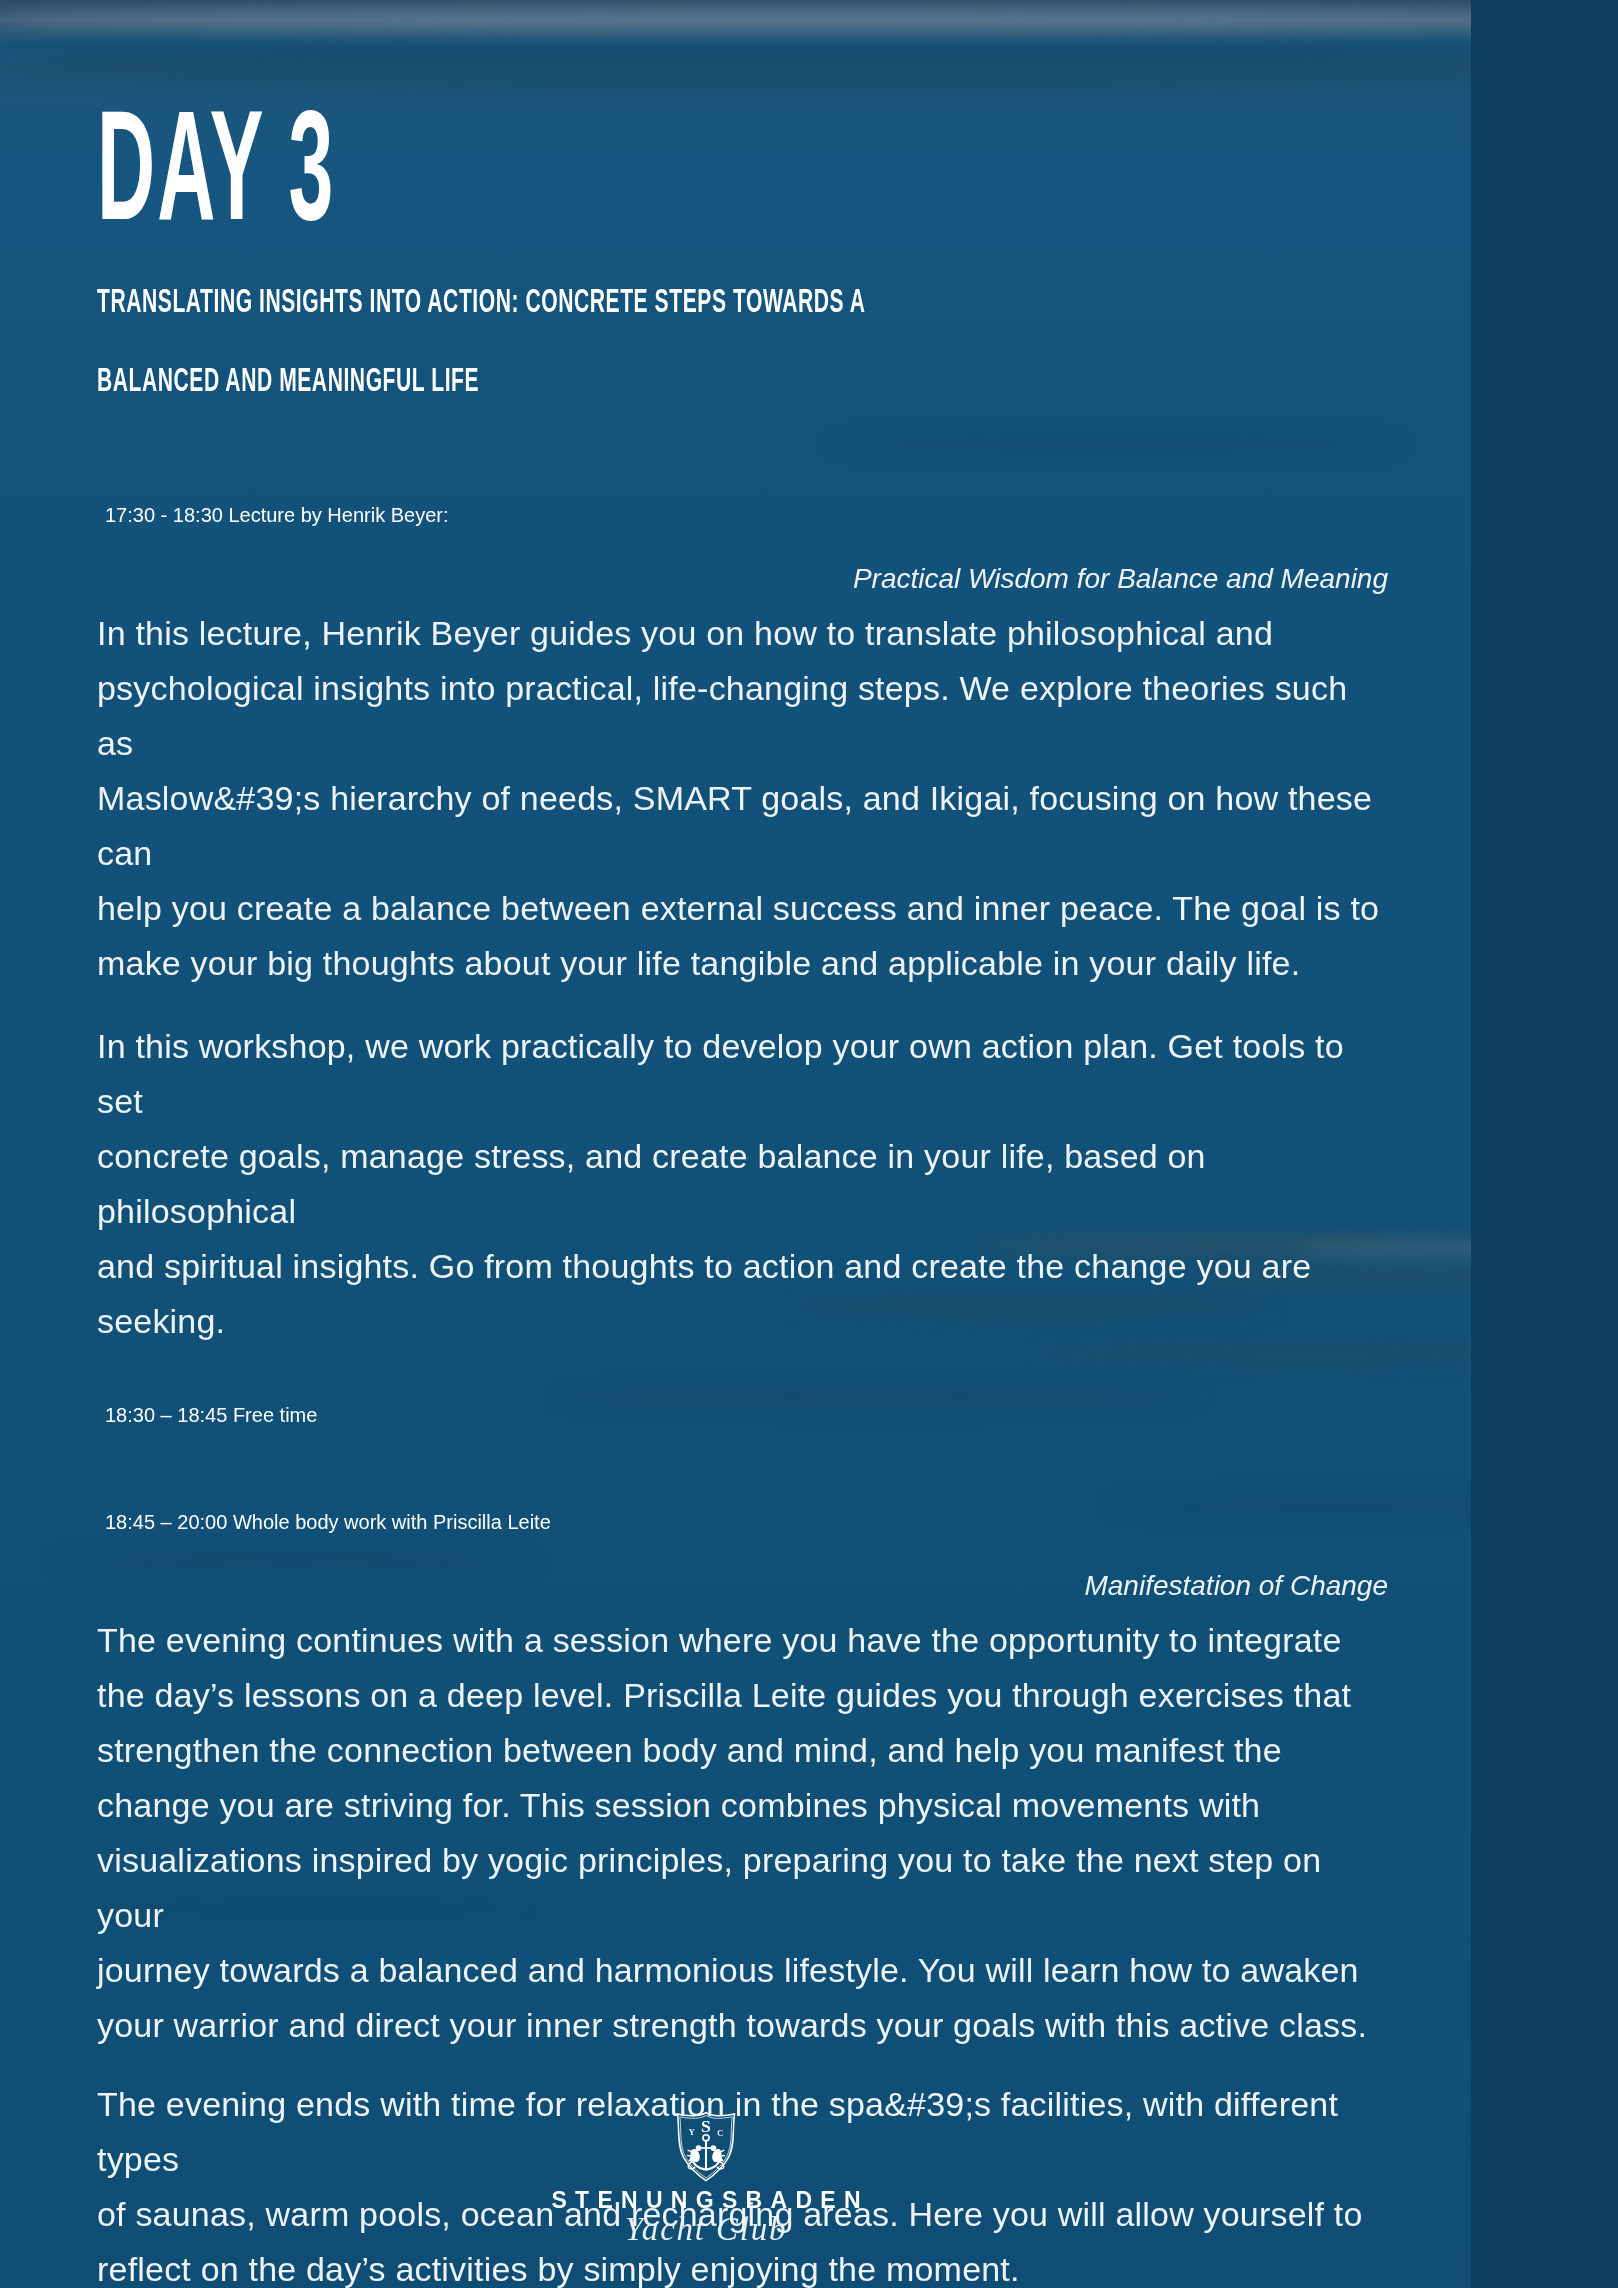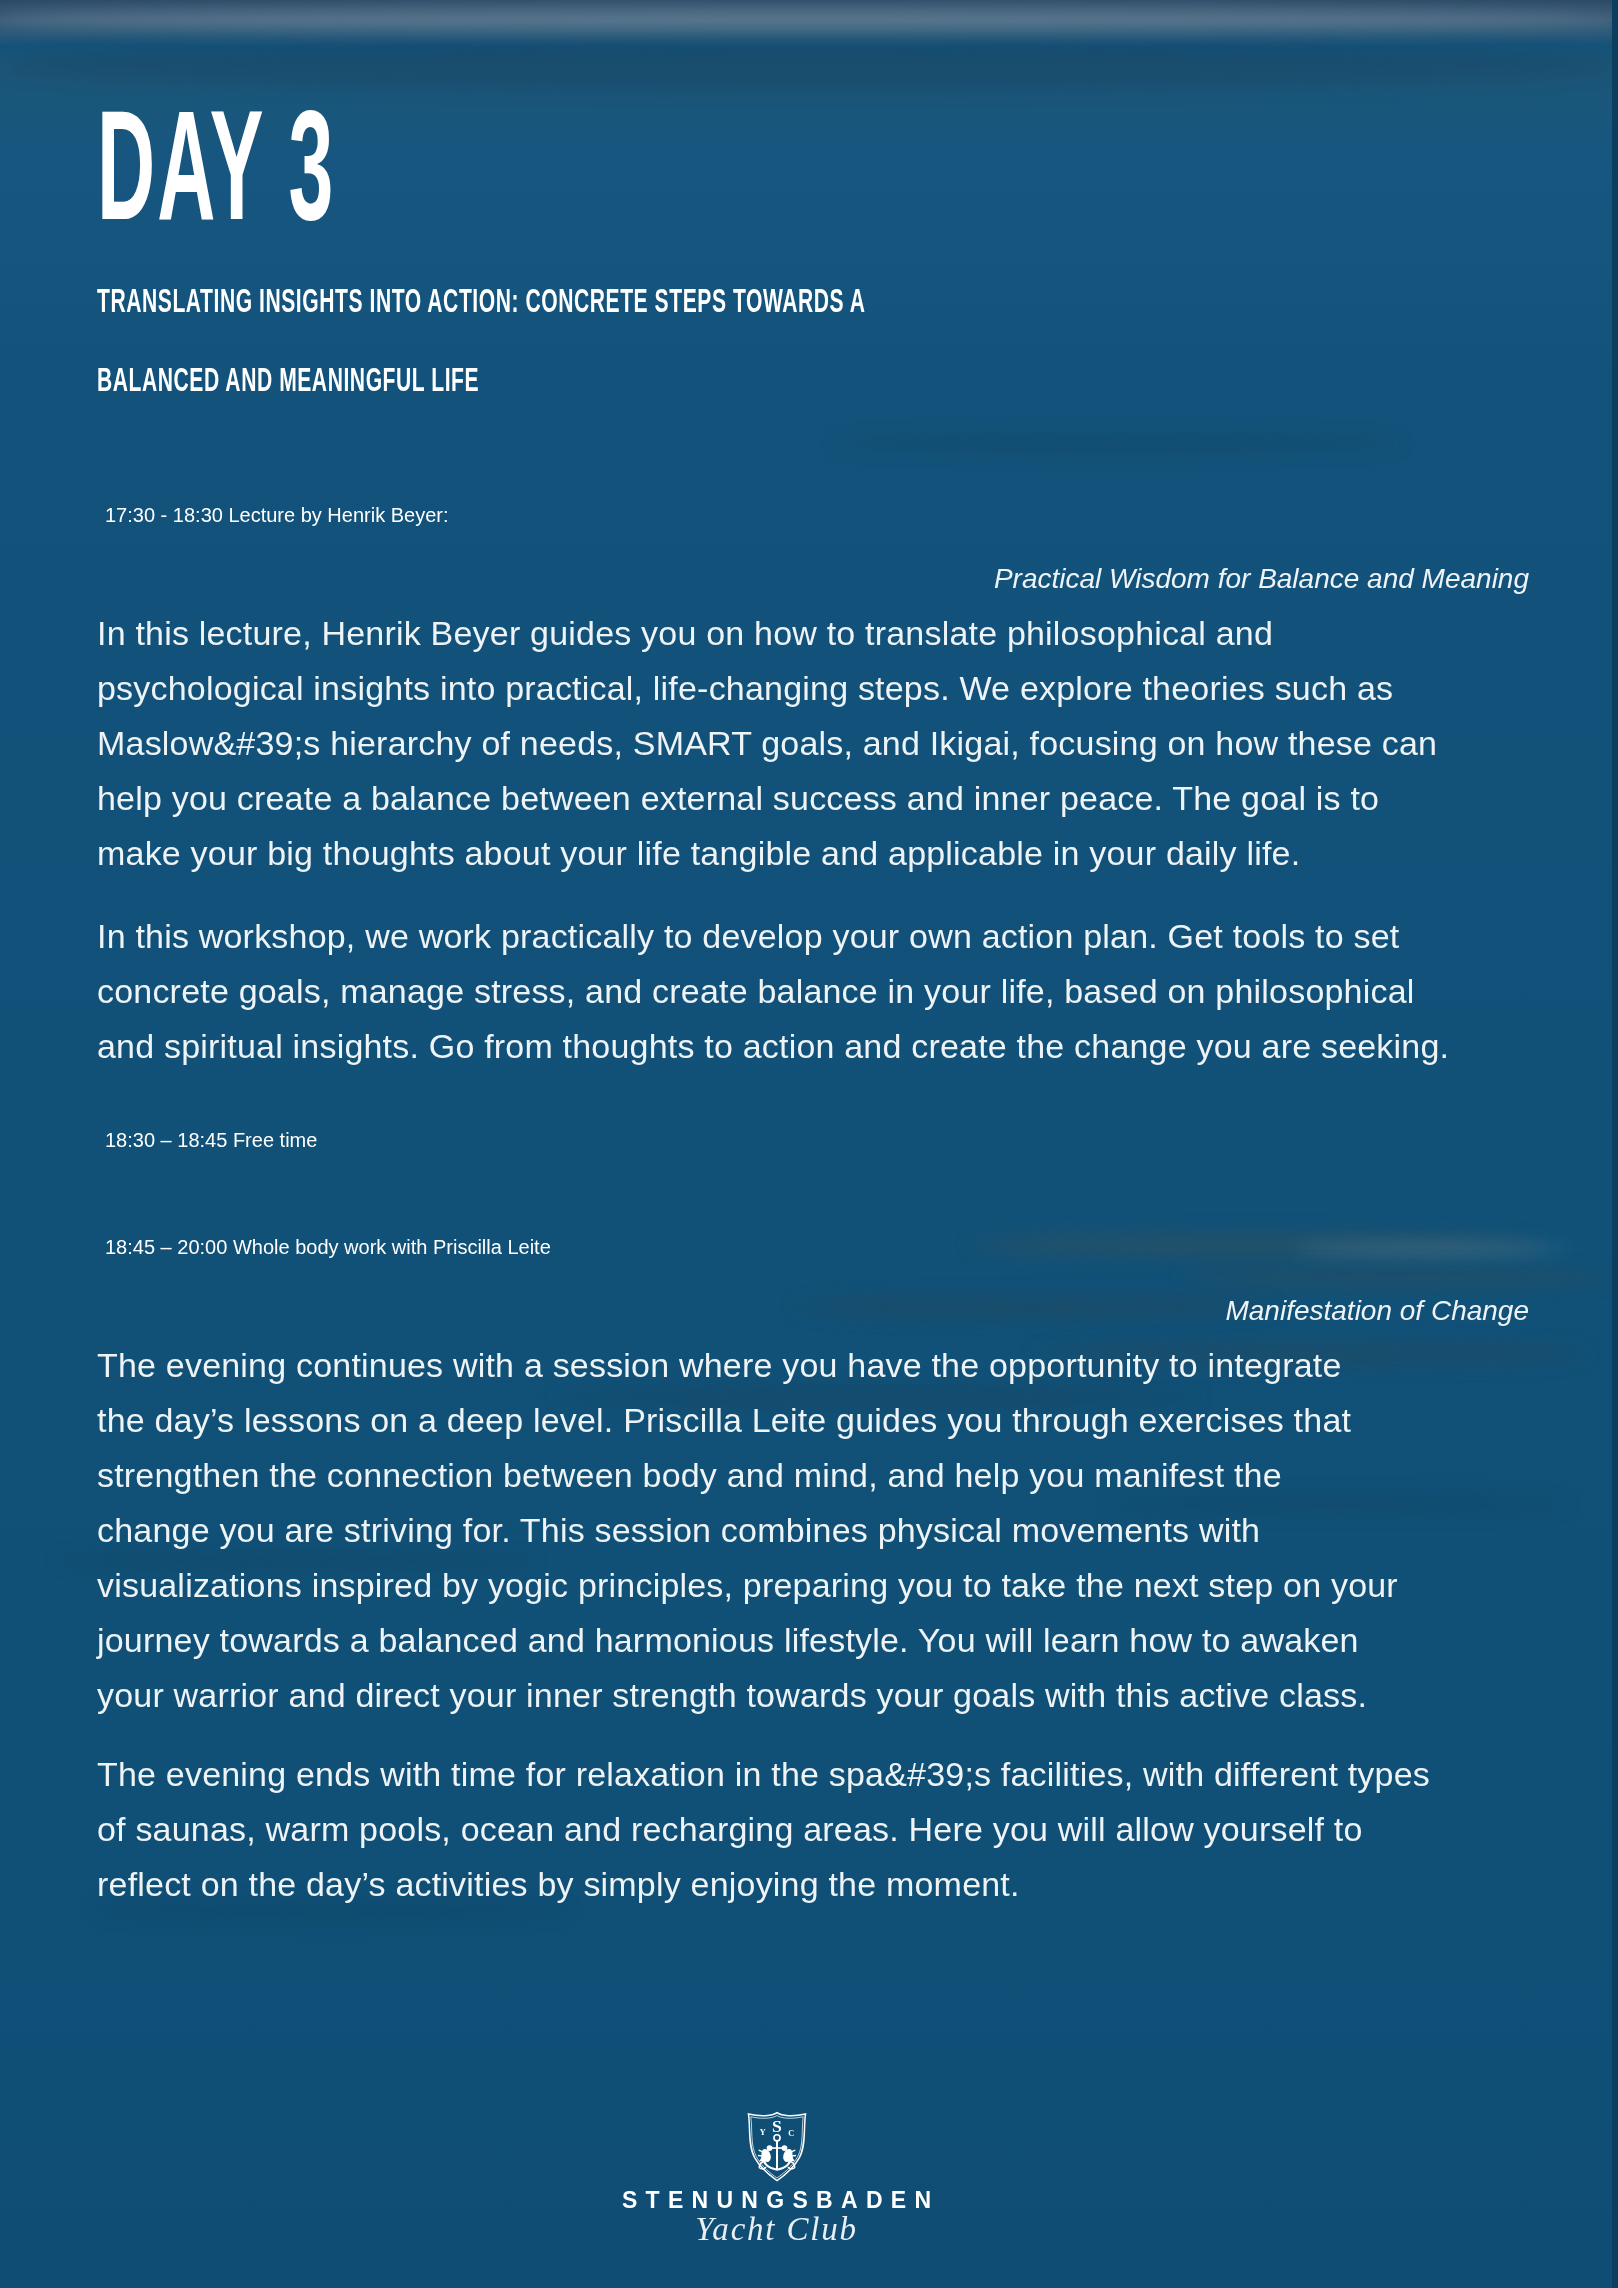--- a/index.html
+++ b/index.html
@@ -1,18 +1,18 @@
 <!DOCTYPE html>
 <html style="font-size:14.8px"><head>
 <meta charset="utf-8">
 <style>
   html,body{margin:0;padding:0;background:#0c3f5f;}
   .page{
     position:relative;
-    width:1612px;height:2289px;
+    width:1471px;height:2289px;
     overflow:hidden;
     color:#ffffff;
     font-family:"Liberation Sans",sans-serif;
     background:linear-gradient(180deg,
       #2b4a66 0%,
       #3f5f7a 0.9%,
       #30587426 2%,
       #1c5678 3%,
       #175680 7%,
       #13537b 16%,

